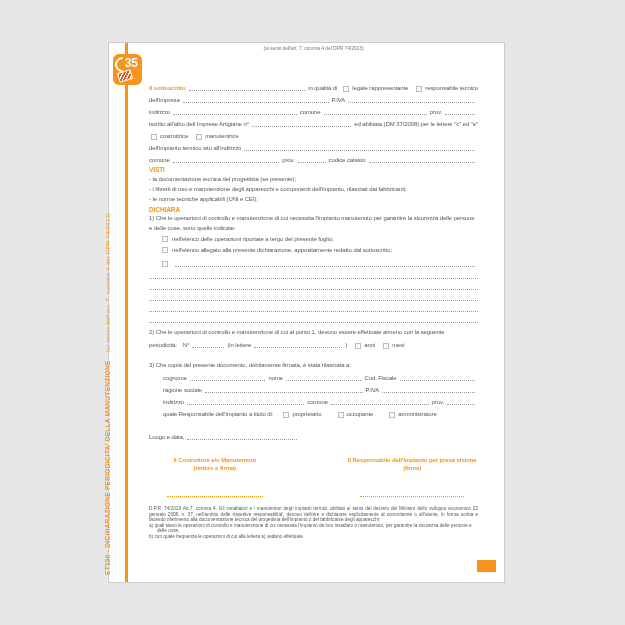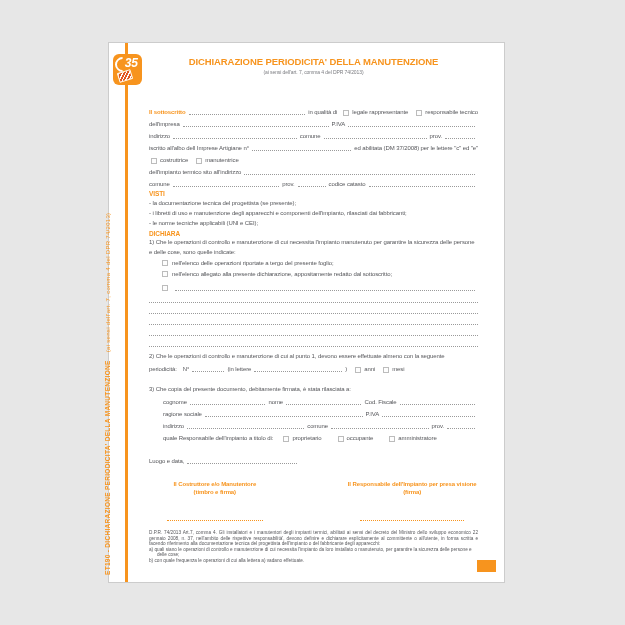--- a/index.html
+++ b/index.html
@@ -18,21 +18,21 @@
   .side-label .main { font-weight:bold; }
   .side-label .sub  { font-weight:normal; font-size:6px; margin-left:6px; }
 
   .logo { position:absolute; left:4px; top:11px; width:29px; height:31px;
           background:var(--accent); border-radius:6px; z-index:2; }
   .logo .arc { position:absolute; left:2px; top:3px; width:15px; height:15px;
                border:2.5px solid #fff; border-radius:50%;
                border-right-color:transparent; border-bottom-color:transparent;
                transform:rotate(-45deg); }
   .logo .num { position:absolute; right:4px; top:3px; color:#fff; font-weight:bold;
-               font-style:italic; font-size:12px; line-height:12px; }
+               font-size:12px; line-height:12px; }
   .logo .sheet { position:absolute; left:5px; bottom:4px; width:14px; height:10px;
                  background:repeating-linear-gradient(135deg,#ffffff 0 1.2px,#e2561f 1.2px 3px);
                  border:1px solid #fff; border-radius:1px; transform:rotate(-18deg); }
 
   .content { position:absolute; left:40px; right:26px; top:0; color:var(--ink);
              font-size:6px; letter-spacing:-0.1px; }
 
   .title { margin-top:14px; text-align:center; color:var(--accent); font-weight:bold;
            font-size:9.5px; line-height:10px; }
   .subtitle { text-align:center; color:#7b7c80; font-size:5px; line-height:6px; margin-top:2px; }
@@ -97,21 +97,20 @@
     <span class="sub">(ai sensi dell'art. 7, comma 4 del DPR 74/2013)</span>
   </div>
 
   <div class="logo">
     <div class="arc"></div>
     <div class="num">35</div>
     <div class="sheet"></div>
   </div>
 
   <div class="content">
-    <div class="title">DICHIARAZIONE PERIODICITA' DELLA MANUTENZIONE</div>
     <div class="subtitle">(ai sensi dell'art. 7, comma 4 del DPR 74/2013)</div>
 
     <div class="intro">
       <div class="row">
         <span class="lbl-accent">Il sottoscritto</span>
         <span class="dots"></span>
         <span>in qualità di</span>
         <span class="cb first"></span>
         <span>legale rappresentante</span>
         <span class="cb"></span>

